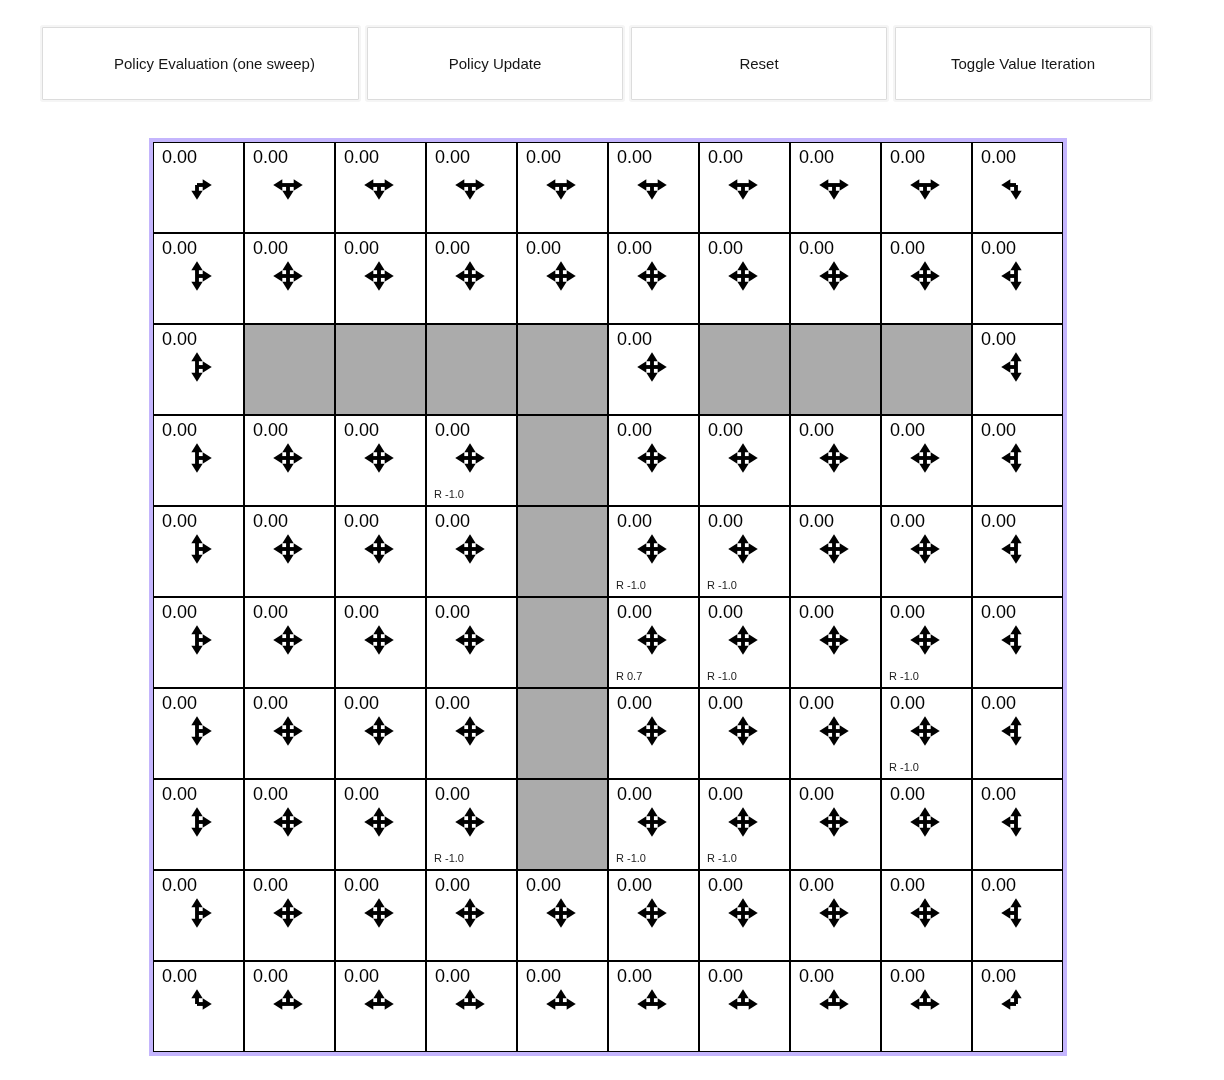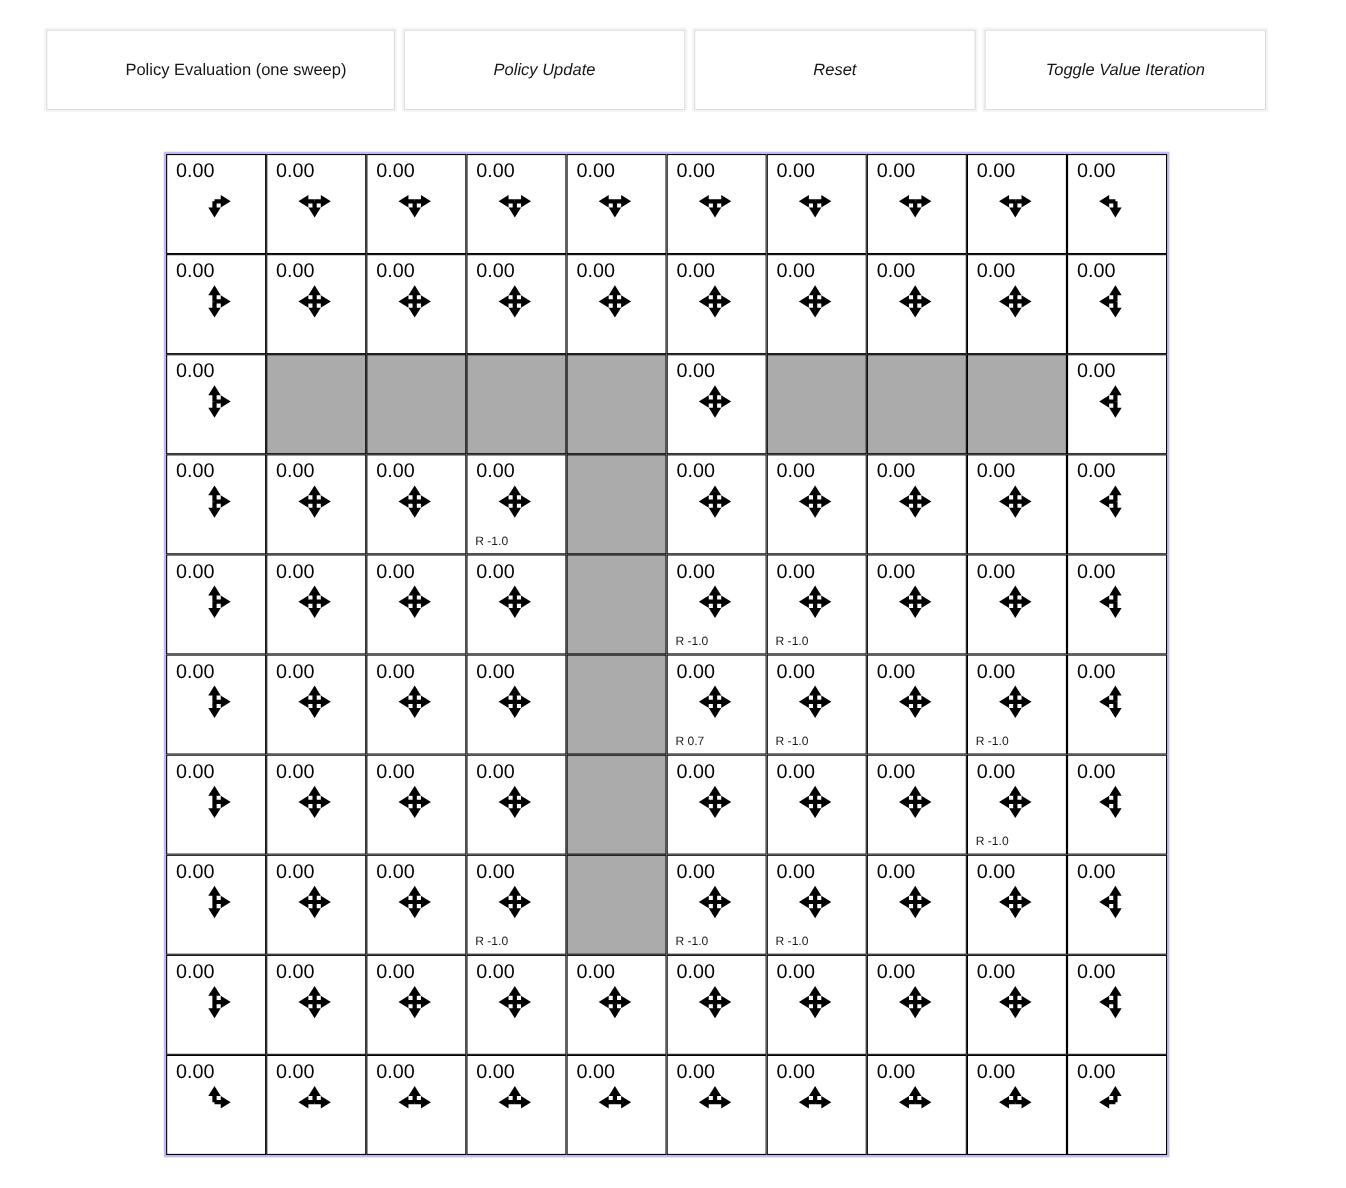--- a/index.html
+++ b/index.html
@@ -12,25 +12,25 @@
     display:flex;gap:8px;
   }
   .btn{
     height:73px;background:#ffffff;border:1px solid #dcdcdc;
     box-shadow:0 0 0 2px #f5f5f5;border-radius:1px;
     display:flex;align-items:center;justify-content:center;
     font-size:15px;color:#161616;cursor:pointer;
     font-family:"Liberation Sans", sans-serif;
   }
   .btn.wide{width:317px;padding-left:34px;}
-  .btn.std{width:256px;font-style:italic;}
+  .btn.std{width:256px;}
   .grid{
     position:absolute;left:149px;top:138px;
     display:grid;grid-template-columns:repeat(10,91px);grid-auto-rows:91px;
-    border:2px solid #c4b5fd;background:#bef264;
+    border:4px solid #c4b5fd;background:#fef9c3;
   }
   .cell{
     position:relative;background:#ffffff;border:1px solid #000;
     box-sizing:border-box;overflow:hidden;
   }
   .cell.wall{background:#ababab;}
   .val{
     position:absolute;top:3px;left:8px;font-size:18px;line-height:22px;color:#000;
   }
   .glyph{

